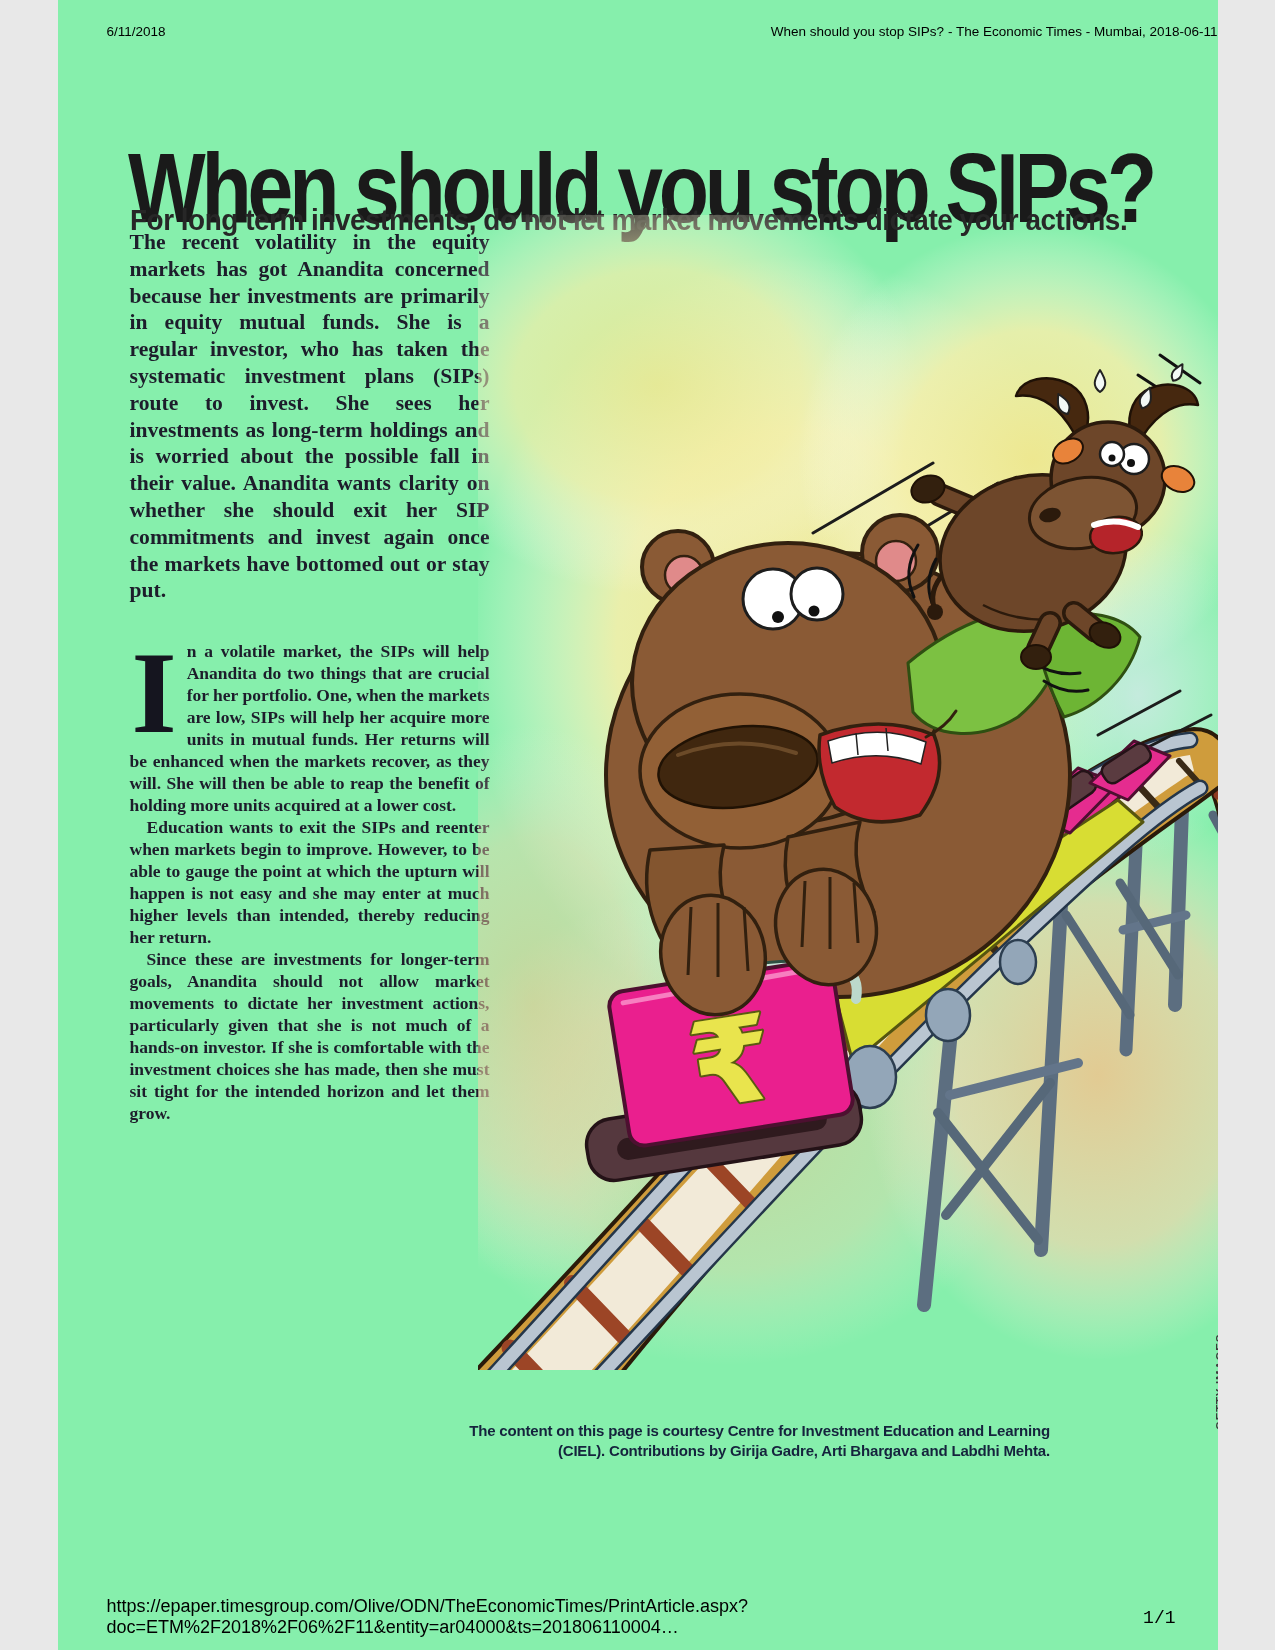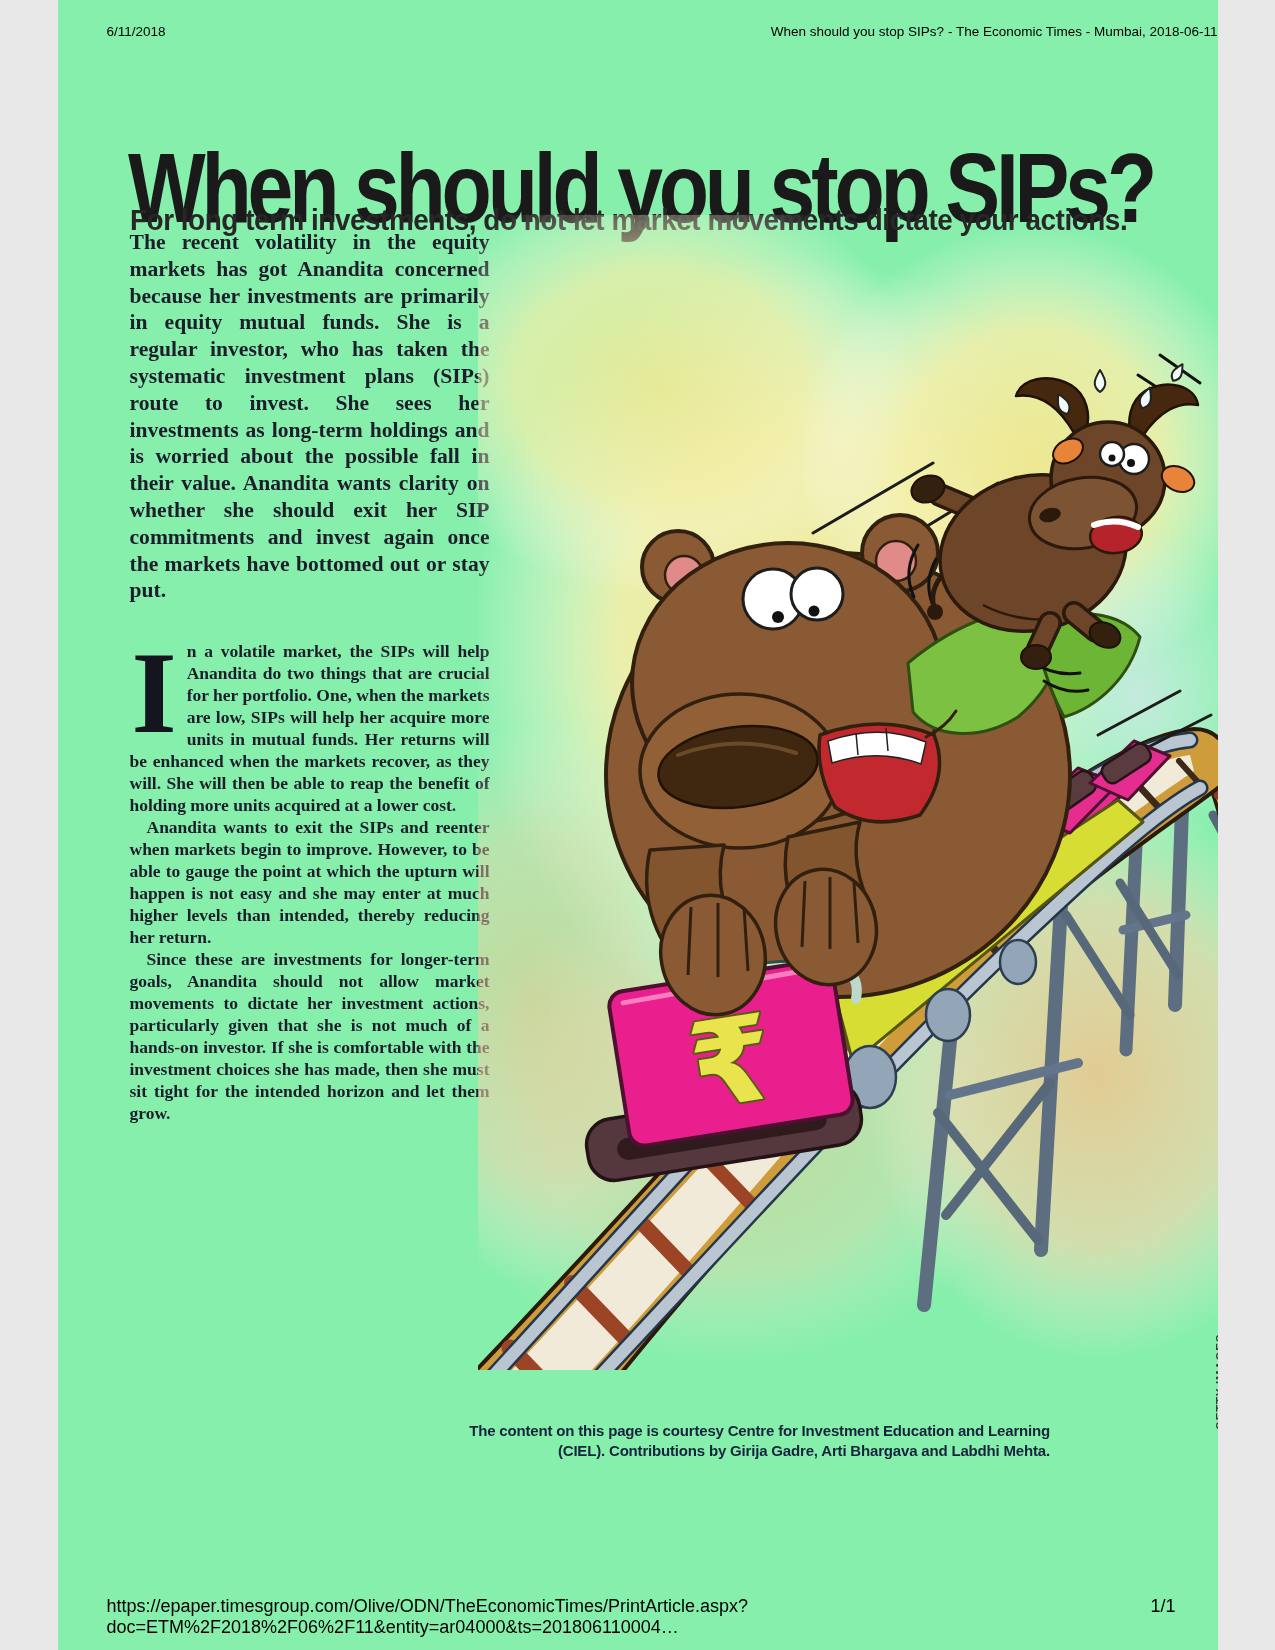--- a/index.html
+++ b/index.html
@@ -7,21 +7,21 @@
     position:relative; width:1160px; height:1650px; margin:0 auto;
     background:#86efac; overflow:hidden;
     font-family:"Liberation Sans", sans-serif;
   }
   
   .print-header { position:absolute; top:24px; left:0; right:0; height:20px; font-size:13.5px; color:#000; }
   .ph-date  { position:absolute; left:49px; top:0; }
   .ph-title { position:absolute; left:0; right:0; top:0; text-align:right; }
   .print-footer { position:absolute; top:1596px; left:0; right:0; height:20px; font-size:18px; color:#000; }
   .pf-url  { position:absolute; left:49px; top:0; }
-  .pf-page { position:absolute; right:42px; top:0; }
+  .pf-page { position:absolute; right:42px; top:12px;font-family:Liberation Mono, monospace; }
 
   
   .headline {
     position:absolute; left:70px; top:66px; width:1400px;
     font-weight:bold; font-size:98px; letter-spacing:-5px; color:#1a1a1a;
     transform:scaleX(0.84); transform-origin:left top; white-space:nowrap;
   }
   .subhead {
     position:absolute; left:72px; top:178px;
     font-weight:bold; font-size:30px; letter-spacing:-0.5px; color:#272727;
@@ -63,21 +63,21 @@
     <span class="ph-date">6/11/2018</span>
     <span class="ph-title">When should you stop SIPs? - The Economic Times - Mumbai, 2018-06-11</span>
   </div>
 
   <h1 class="headline">When should you stop SIPs?</h1>
   <h2 class="subhead">For long term investments, do not let market movements dictate your actions.</h2>
 
   <div class="article">
     <p class="intro">The recent volatility in the equity markets has got Anandita concerned because her investments are primarily in equity mutual funds. She is a regular investor, who has taken the systematic investment plans (SIPs) route to invest. She sees her investments as long-term holdings and is worried about the possible fall in their value. Anandita wants clarity on whether she should exit her SIP commitments and invest again once the markets have bottomed out or stay put.</p>
     <p class="bodyp"><span class="dropcap">I</span><span>n a volatile market, the SIPs will help Anandita do two things that are crucial for her portfolio. One, when the markets are low, SIPs will help her acquire more units in mutual funds. Her returns will be enhanced when the markets recover, as they will. She will then be able to reap the benefit of holding more units acquired at a lower cost.</span></p>
-    <p class="bodyp indent">Anandita wants to exit the SIPs and reenter when markets begin to improve. However, to be able to gauge the point at which the upturn will happen is not easy and she may enter at much higher levels than intended, thereby reducing her return.</p>
+    <p class="bodyp indent">Education wants to exit the SIPs and reenter when markets begin to improve. However, to be able to gauge the point at which the upturn will happen is not easy and she may enter at much higher levels than intended, thereby reducing her return.</p>
     <p class="bodyp indent">Since these are investments for longer-term goals, Anandita should not allow market movements to dictate her investment actions, particularly given that she is not much of a hands-on investor. If she is comfortable with the investment choices she has made, then she must sit tight for the intended horizon and let them grow.</p>
   </div>
 
   <svg class="illustration" viewBox="0 0 790 1155" xmlns="http://www.w3.org/2000/svg">
     <defs>
       <radialGradient id="gYellow" cx="50%" cy="50%" r="50%">
         <stop offset="0" stop-color="#f1e78e"></stop>
         <stop offset="0.55" stop-color="#f5efab" stop-opacity="0.9"></stop>
         <stop offset="1" stop-color="#fdfbee" stop-opacity="0"></stop>
       </radialGradient>

